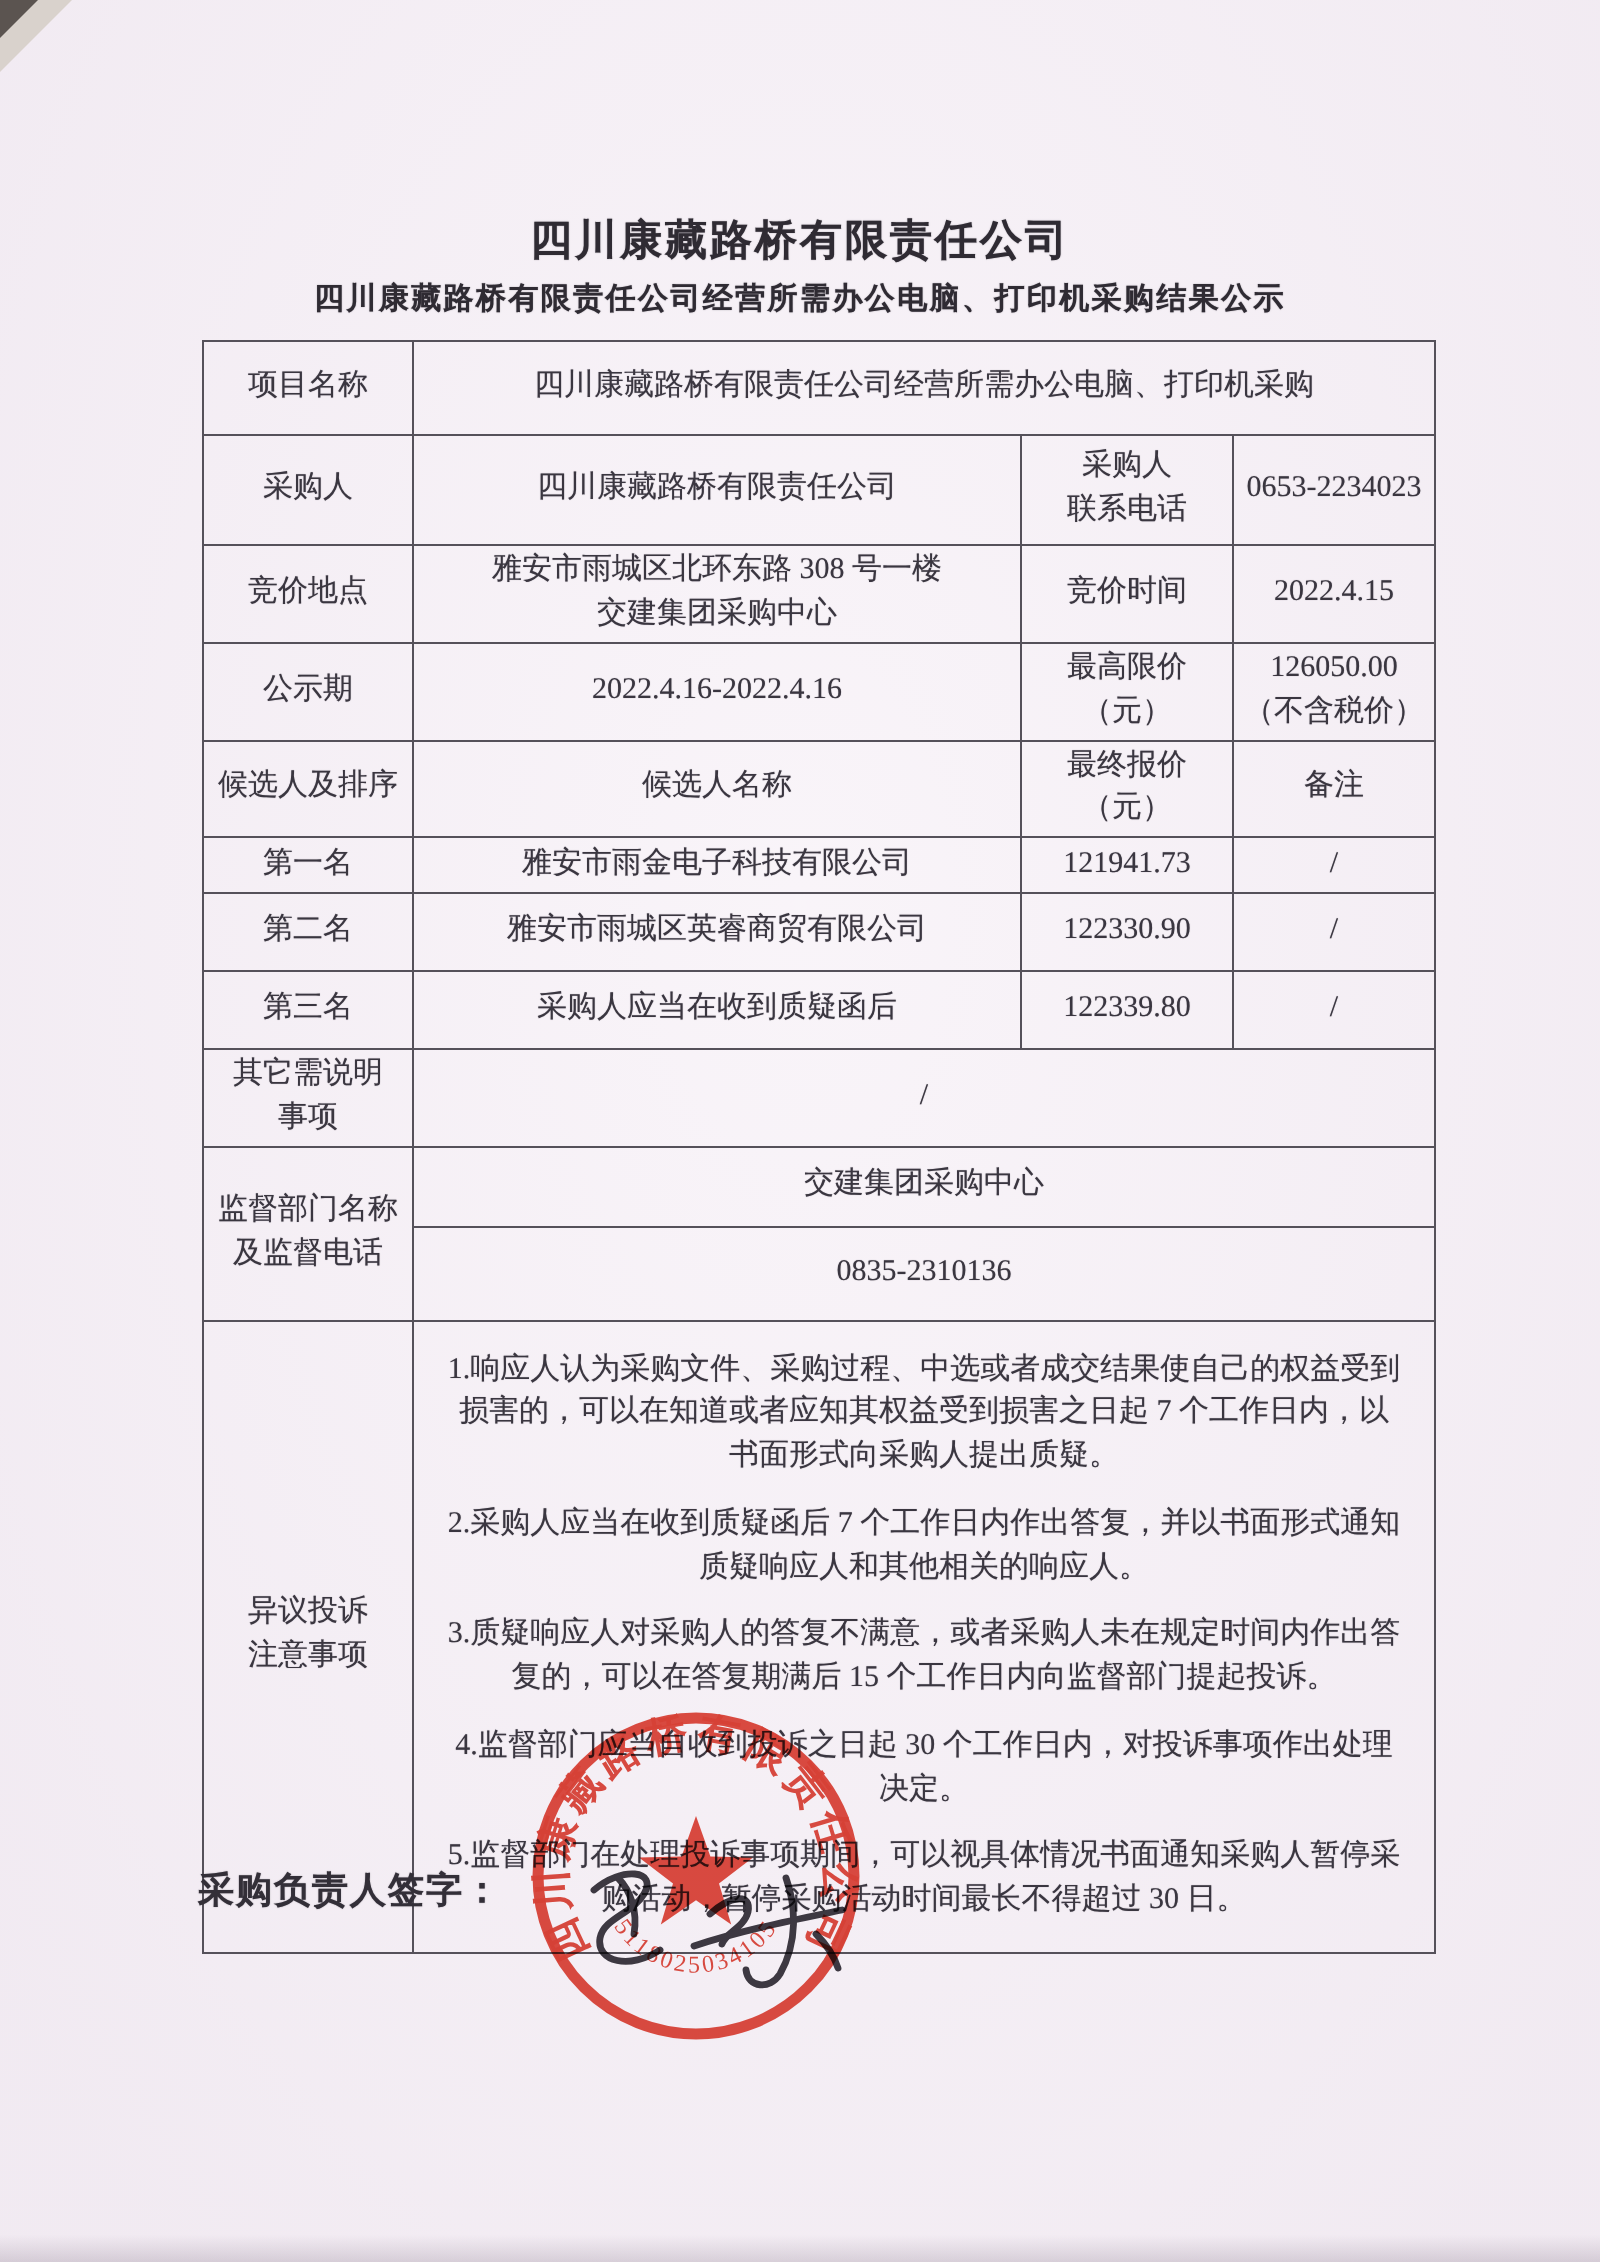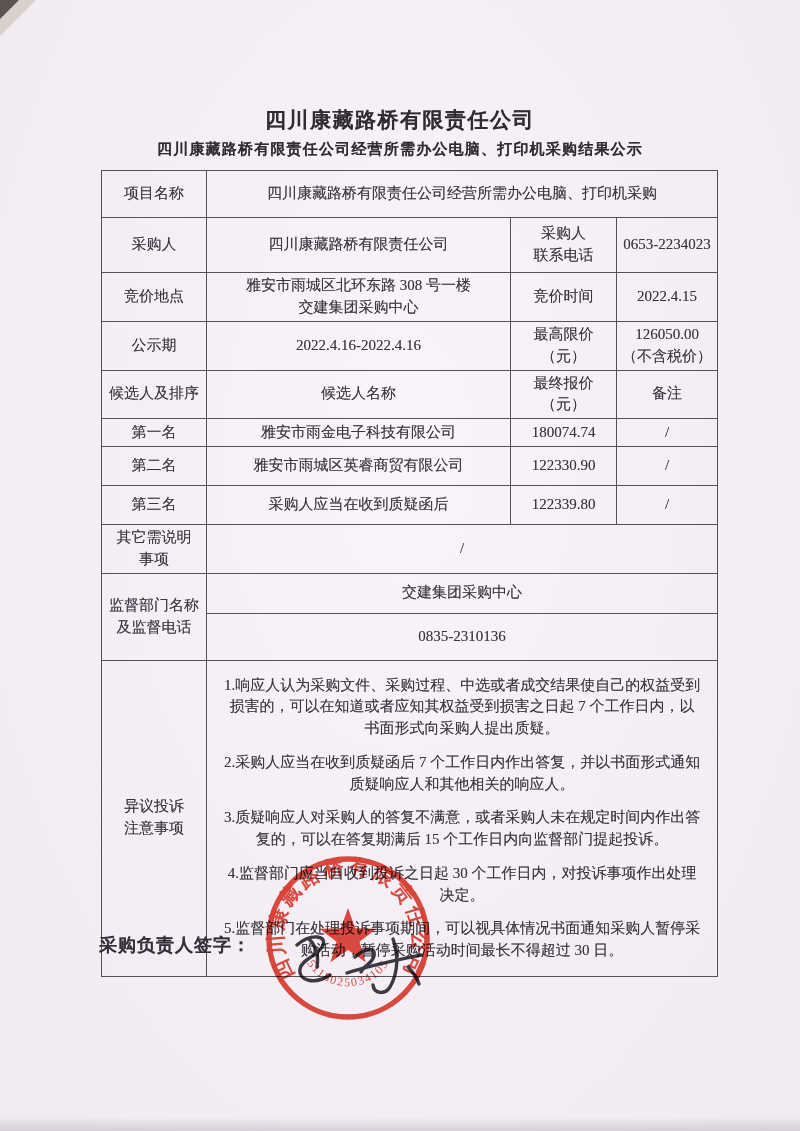--- a/index.html
+++ b/index.html
@@ -112,21 +112,21 @@
   <tr class="r5">
     <td>候选人及排序</td>
     <td>候选人名称</td>
     <td class="ml">最终报价
 （元）</td>
     <td>备注</td>
   </tr>
   <tr class="r6">
     <td>第一名</td>
     <td>雅安市雨金电子科技有限公司</td>
-    <td>180074.74</td>
+    <td>121941.73</td>
     <td>/</td>
   </tr>
   <tr class="r7">
     <td>第二名</td>
     <td>雅安市雨城区英睿商贸有限公司</td>
     <td>122330.90</td>
     <td>/</td>
   </tr>
   <tr class="r8">
     <td>第三名</td>

